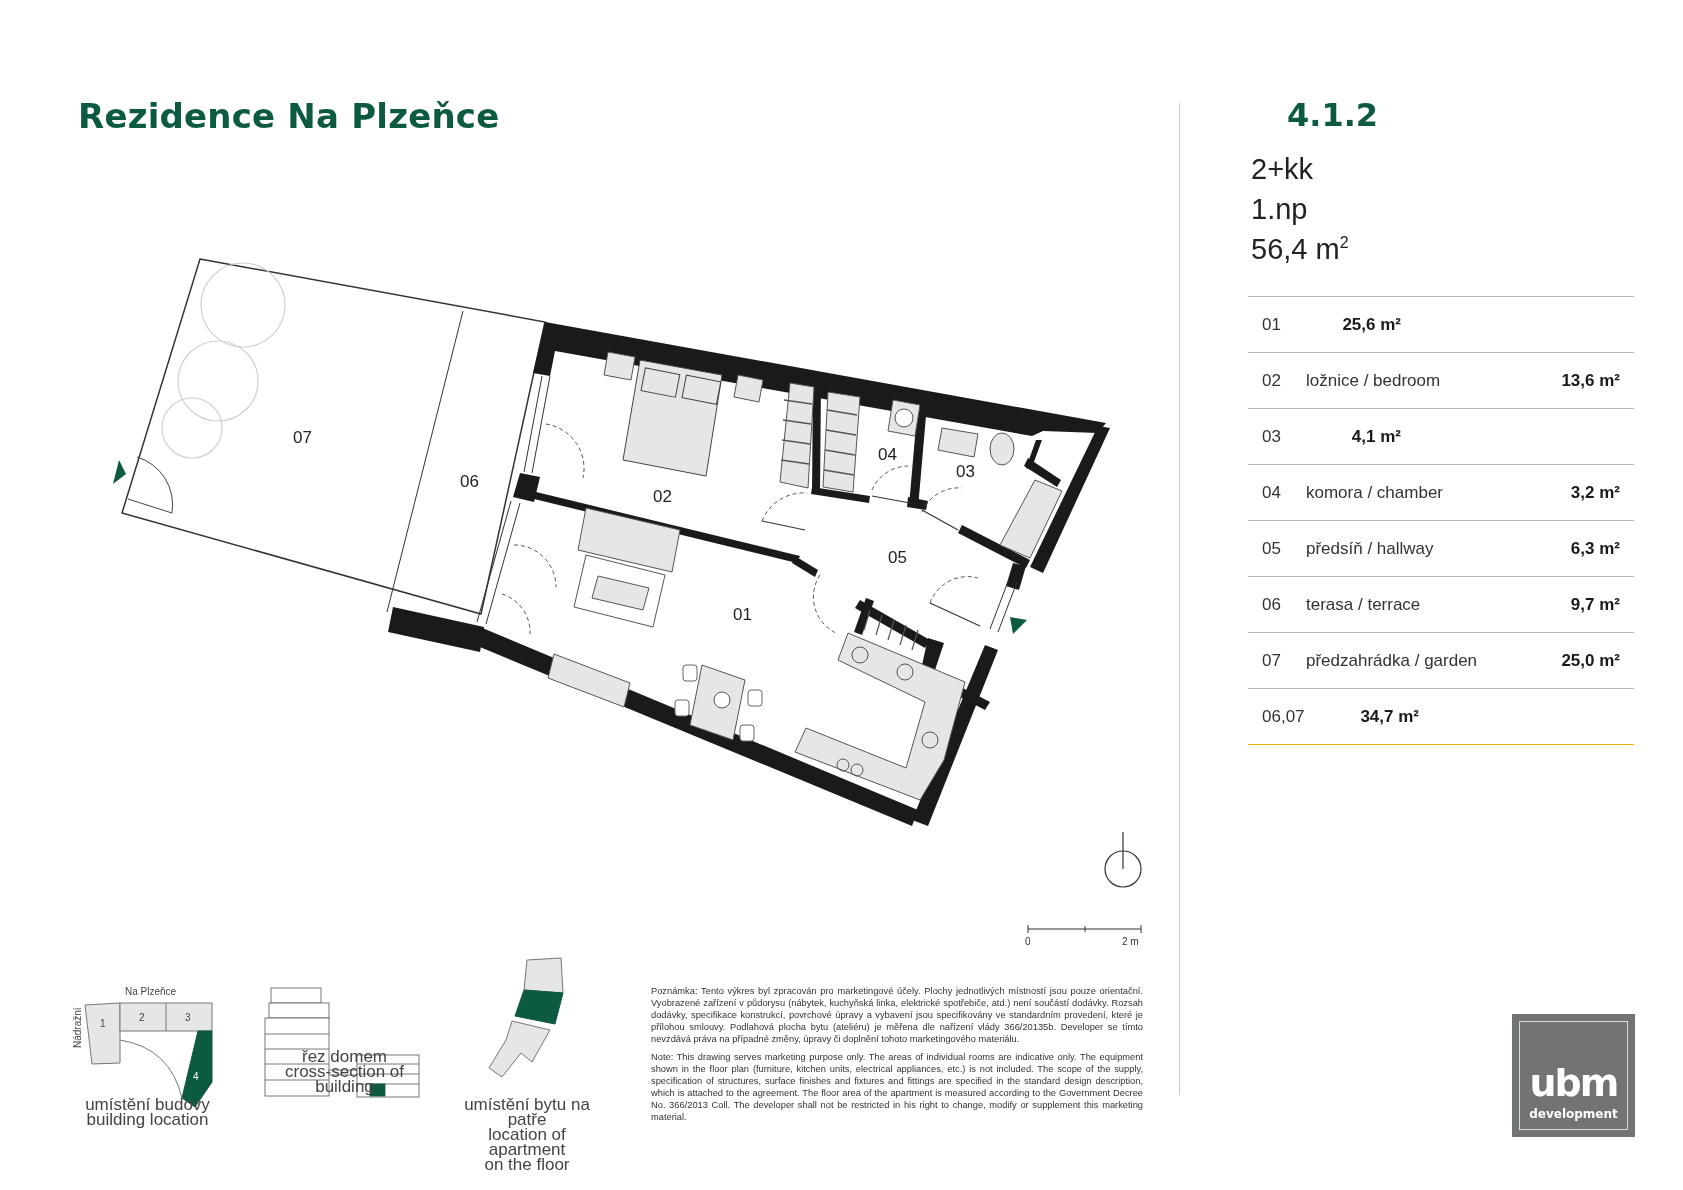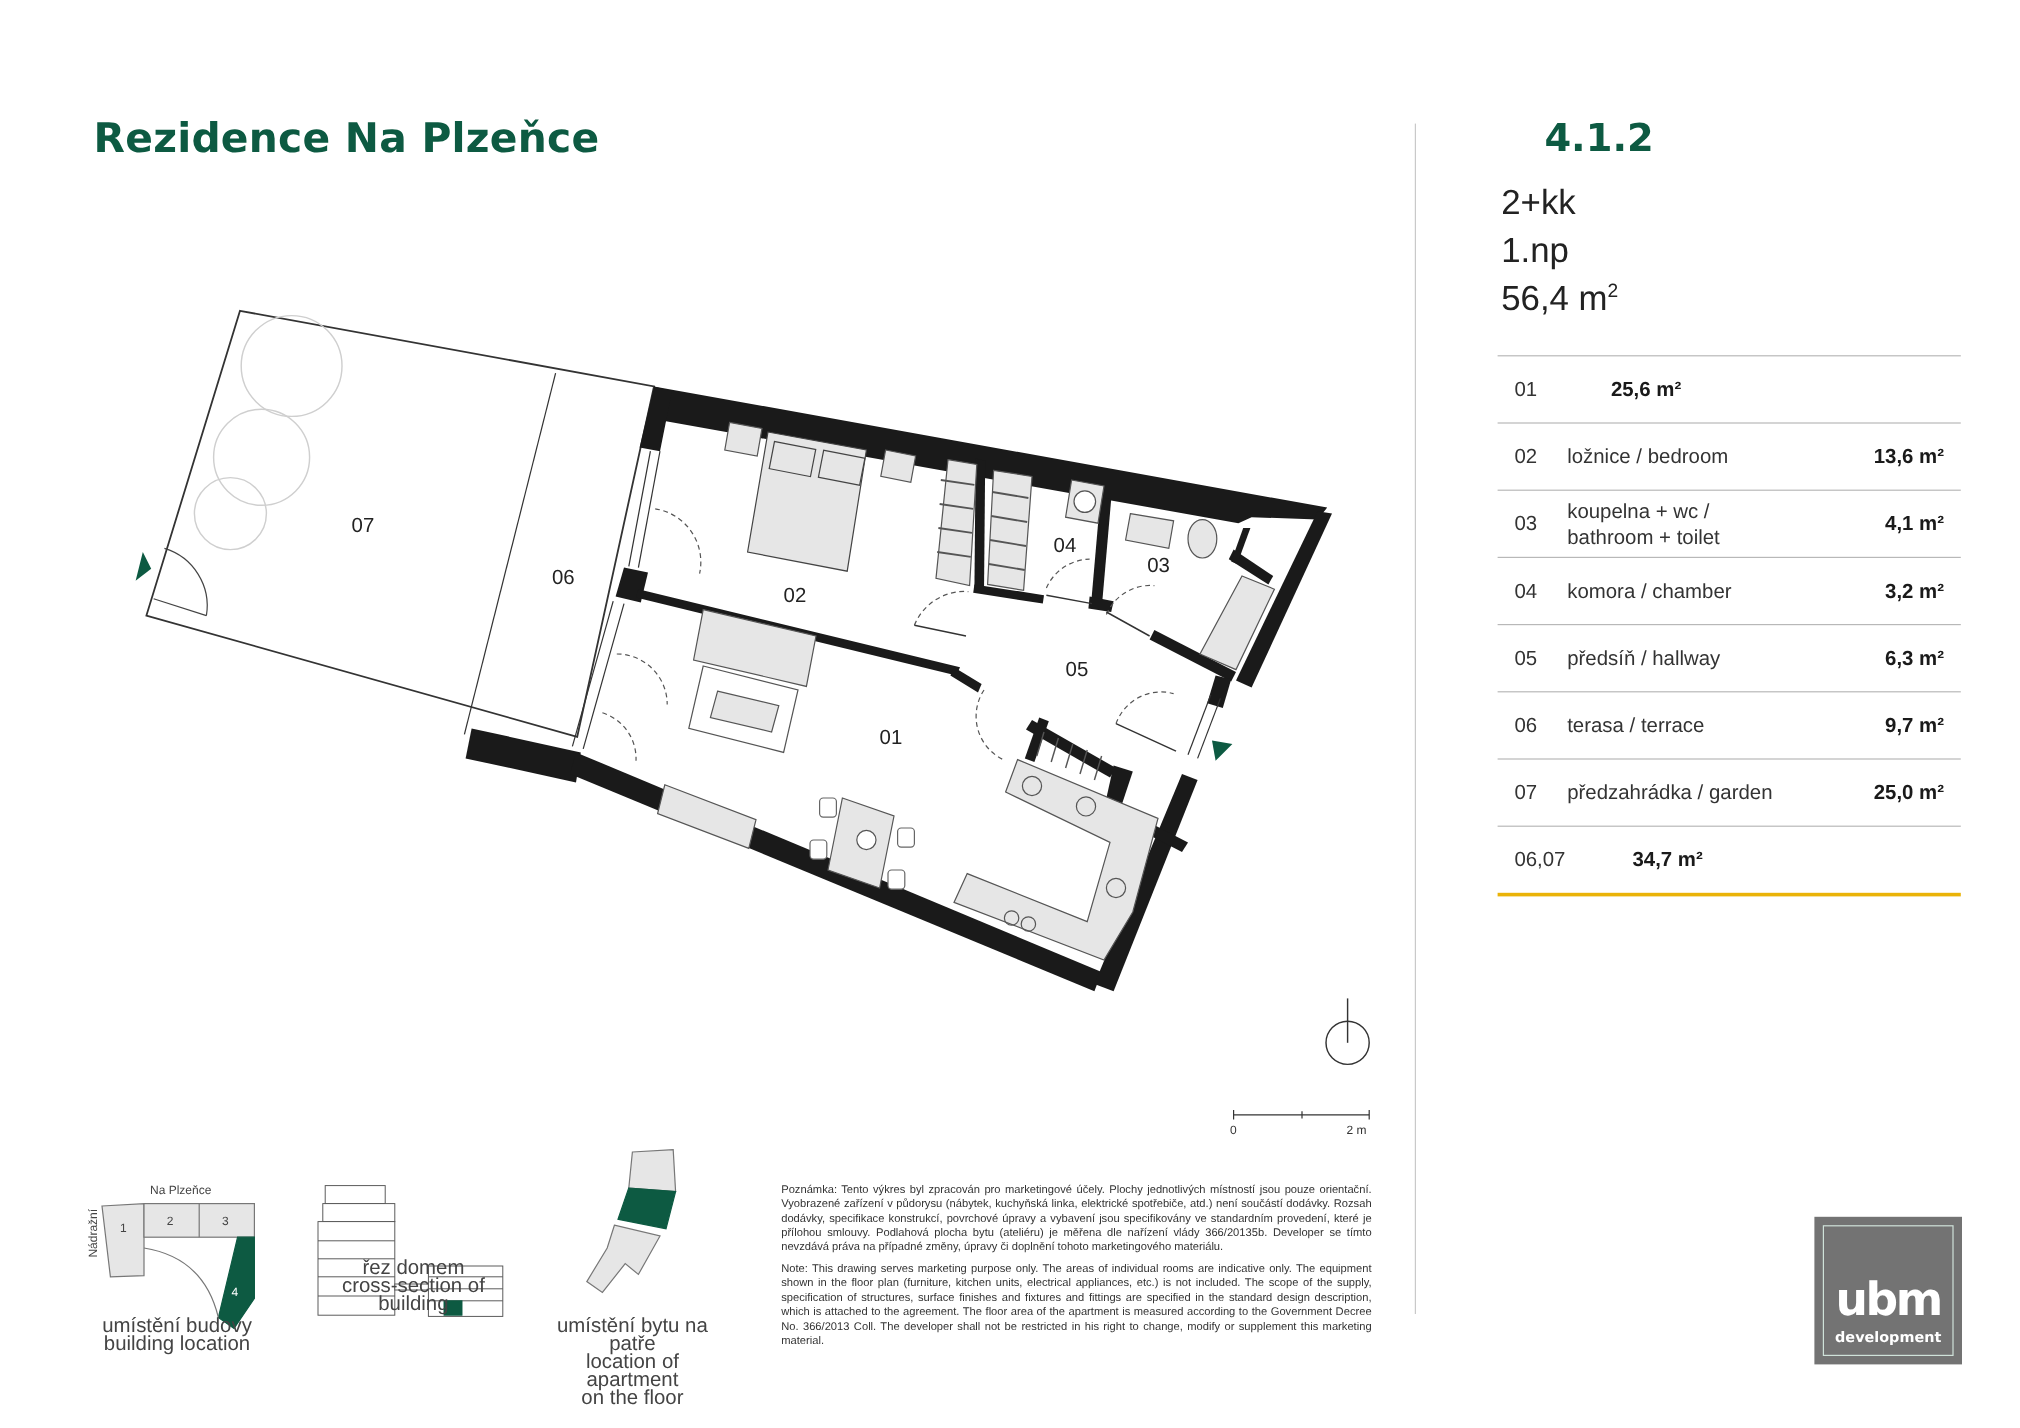--- a/index.html
+++ b/index.html
@@ -8,21 +8,21 @@
   .abs { position: absolute; }
   .title { left: 66px; top: 96px; font-size: 34px; font-weight: bold; color: #0d5a42;
            letter-spacing: 0.2px; white-space: nowrap; margin-left: 12px; }
   .divider { left: 1179px; top: 103px; width: 1px; height: 992px; background: #c9c9c9; }
   .unit-id { left: 1251px; top: 96px; font-size: 32px; font-weight: bold; color: #0d5a42; margin-left: 36px; }
   .unit-line { left: 1251px; font-size: 29px; color: #222; font-family: "Liberation Sans", sans-serif; }
   .unit-line sup { font-size: 16px; }
   .rooms { left: 1248px; top: 296px; width: 386px; }
   .room-row { display: flex; align-items: center; height: 55px; border-top: 1px solid #b8b8b8;
               font-family: "Liberation Sans", sans-serif; }
-  .room-row:last-child { border-bottom: 3px solid #eab308; }
+  .room-row:last-child { border-bottom: 1px solid #eab308; }
   .room-num { width: 44px; padding-left: 14px; font-size: 17px; color: #333; flex: none; }
   .room-num.wide { width: 62px; }
   .room-name { flex: 1; font-size: 17px; color: #333; line-height: 21px; }
   .room-area { width: 95px; text-align: right; padding-right: 14px; font-size: 17px; font-weight: bold; color: #1a1a1a; }
   .plan { left: 0; top: 0; }
   .room-label { font-family: "Liberation Sans", sans-serif; font-size: 17px; fill: #222; }
   .diag-cap { font-family: "Liberation Sans", sans-serif; font-size: 17px; color: #444; text-align: center; line-height: 15px; }
   .notes { left: 651px; top: 985px; width: 492px; font-family: "Liberation Sans", sans-serif;
            font-size: 9.3px; color: #333; line-height: 12px; text-align: justify; }
   .notes p { margin: 0 0 6px 0; }
@@ -51,24 +51,20 @@
     <div class="room-num">01</div>
     <div class="room-area">25,6 m²</div>
   </div>
   <div class="room-row">
     <div class="room-num">02</div>
     <div class="room-name">ložnice / bedroom</div>
     <div class="room-area">13,6 m²</div>
   </div>
   <div class="room-row">
     <div class="room-num">03</div>
-    <div class="room-name">
-        <div>koupelna + wc /</div>
-        <div>bathroom + toilet</div>
-      </div>
     <div class="room-area">4,1 m²</div>
   </div>
   <div class="room-row">
     <div class="room-num">04</div>
     <div class="room-name">komora / chamber</div>
     <div class="room-area">3,2 m²</div>
   </div>
   <div class="room-row">
     <div class="room-num">05</div>
     <div class="room-name">předsíň / hallway</div>

